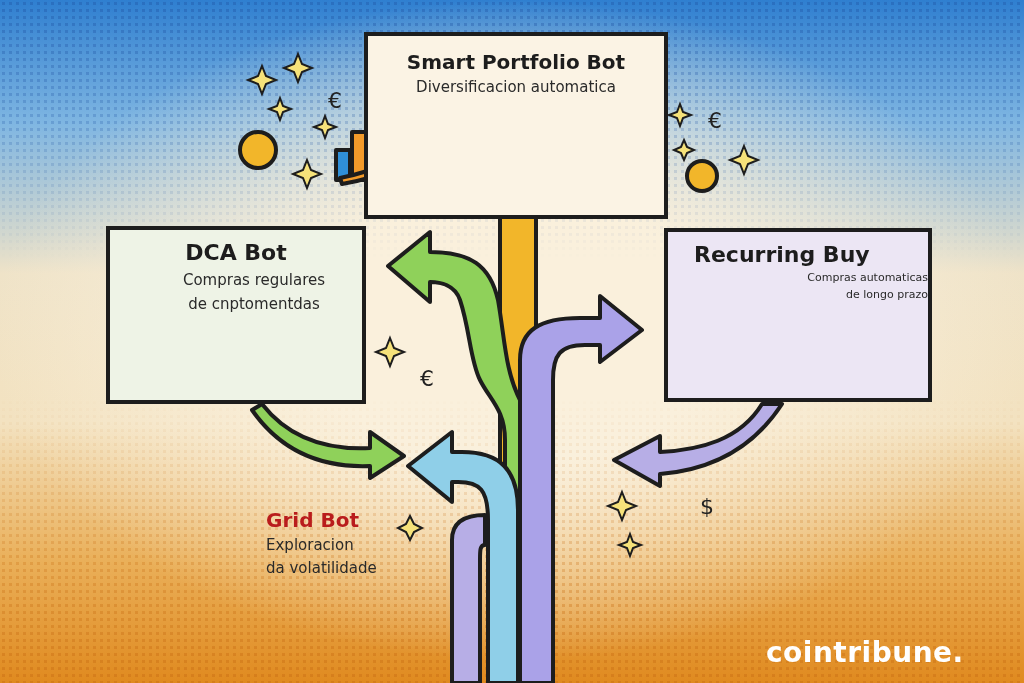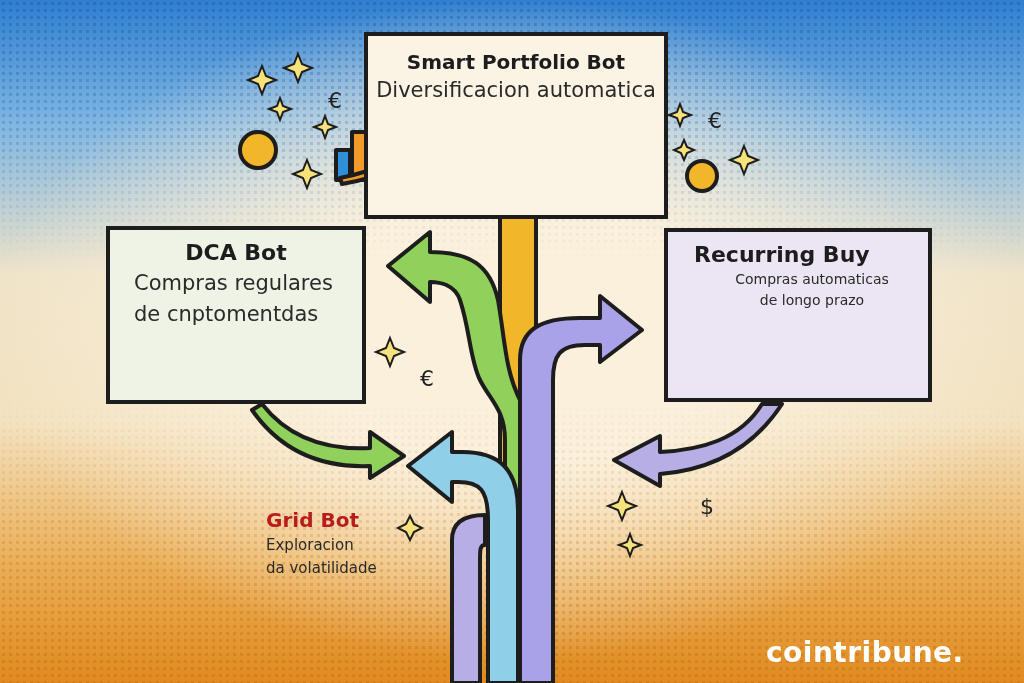--- a/index.html
+++ b/index.html
@@ -18,27 +18,27 @@
     background-image:radial-gradient(rgba(200,110,20,.45) 1.6px,transparent 2px);
     background-size:7px 7px;
     -webkit-mask-image:linear-gradient(0deg,#000 0%,rgba(0,0,0,.6) 18%,transparent 42%);
     mask-image:linear-gradient(0deg,#000 0%,rgba(0,0,0,.6) 18%,transparent 42%);}
   svg.art{position:absolute;left:0;top:0;}
   .card{position:absolute;border:4px solid #1d1d1d;box-sizing:border-box;}
   .card .title{font-weight:bold;color:#1d1d1d;text-align:center;}
   .card .desc{color:#2a2a2a;text-align:center;line-height:1.2;}
   #card-smart{left:364px;top:32px;width:304px;height:187px;background:#fbf3e4;}
   #card-smart .title{font-size:20px;margin-top:14px;}
-  #card-smart .desc{font-size:21px;margin-top:4px;}
+  #card-smart .desc{font-size:15px;margin-top:4px;}
   #card-dca{left:106px;top:226px;width:260px;height:178px;background:#eef3e6;}
   #card-dca .title{font-size:22px;margin-top:10px;}
-  #card-dca .desc{font-size:21px;margin-top:6px;text-align:left;padding-left:24px;}
+  #card-dca .desc{font-size:15px;margin-top:6px;text-align:center;padding-left:36px;}
   #card-rb{left:664px;top:228px;width:268px;height:174px;background:#ece6f4;}
   #card-rb .title{font-size:22px;margin-top:10px;text-align:left;padding-left:26px;}
-  #card-rb .desc{font-size:14px;margin-top:4px;text-align:center;padding-left:28px;}
+  #card-rb .desc{font-size:11px;margin-top:4px;text-align:right;padding-left:28px;}
   .grid-label{position:absolute;left:266px;top:508px;}
   .grid-label .title{font-size:20px;font-weight:bold;color:#b91c1c;}
   .grid-label .desc{font-size:15px;color:#2a2a2a;line-height:1.25;margin-top:4px;}
   .brand{position:absolute;left:766px;top:636px;font-size:28px;font-weight:bold;color:#fff;letter-spacing:.5px;}
   .sym{position:absolute;font-size:22px;color:#222;}
 </style>
 </head>
 <body>
 
 <div class="bg"></div>

